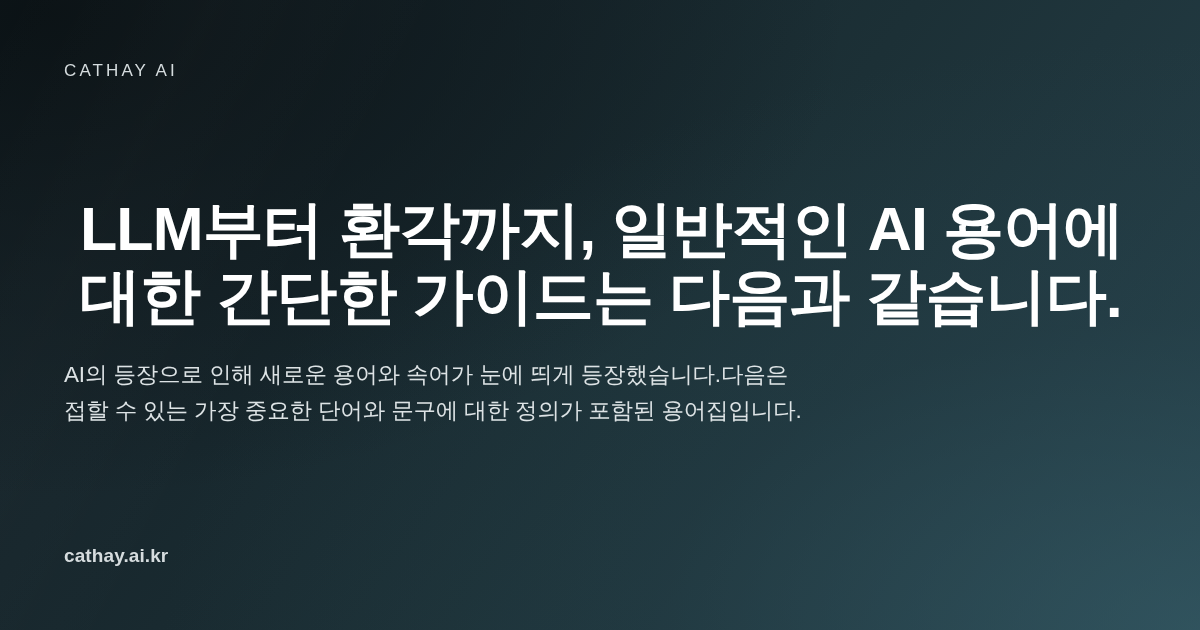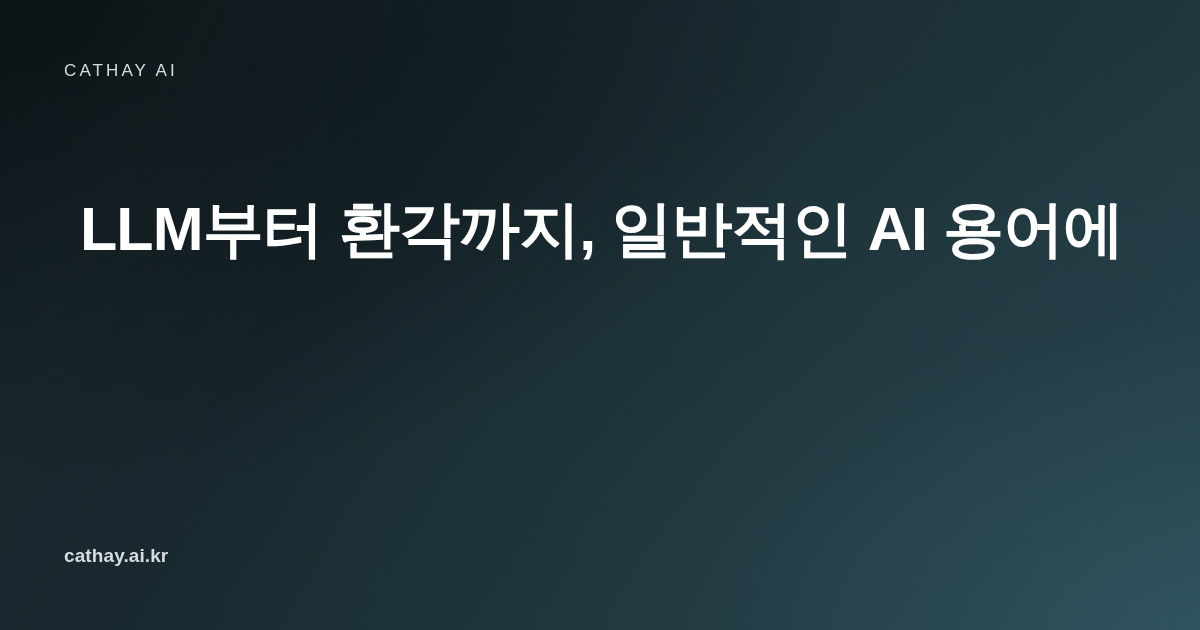--- a/index.html
+++ b/index.html
@@ -101,19 +101,24 @@
 <div class="card">
 
   <div class="sheen"></div>
 
   <div class="content">
 
     <div class="brand">CATHAY AI</div>
 
     <h1 class="headline">
       <span class="hl-line">LLM부터 환각까지, 일반적인 AI 용어에</span>
+      <span class="hl-line">대한 간단한 가이드는 다음과 같습니다.</span>
     </h1>
 
+    <p class="subhead">
+      <span class="sub-line">AI의 등장으로 인해 새로운 용어와 속어가 눈에 띄게 등장했습니다.다음은</span>
+      <span class="sub-line">접할 수 있는 가장 중요한 단어와 문구에 대한 정의가 포함된 용어집입니다.</span>
+    </p>
 
     <div class="footer-url">cathay.ai.kr</div>
 
   </div>
 </div>
 
 </body></html>

